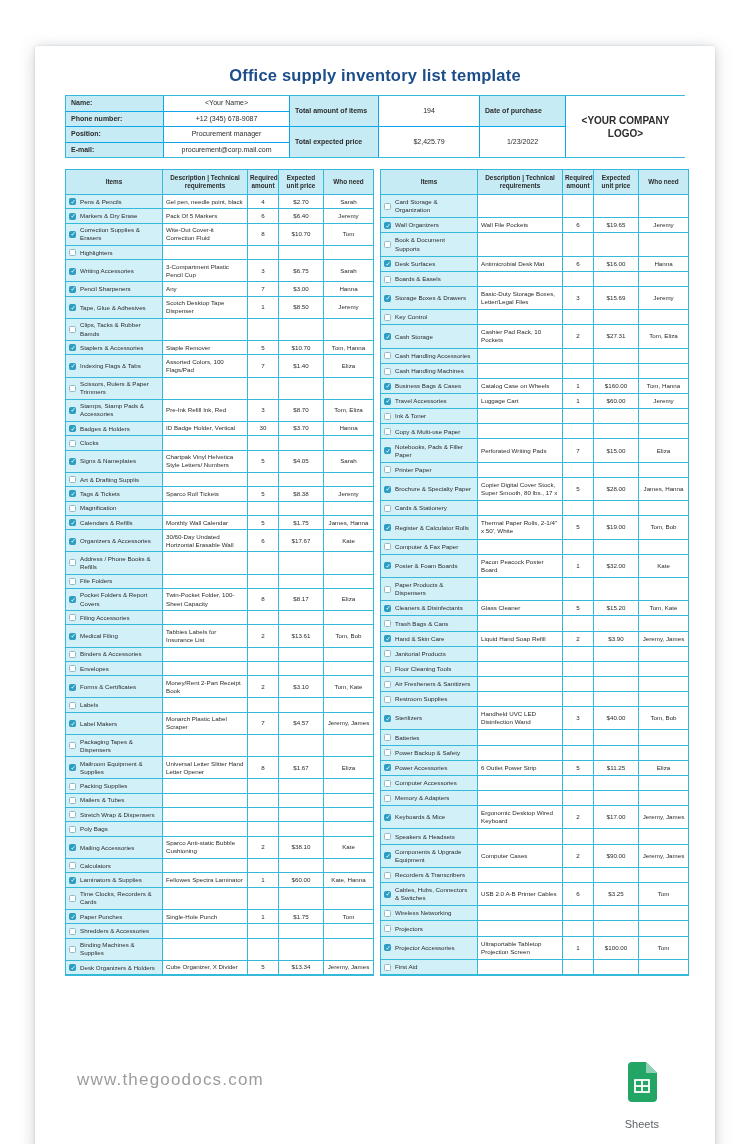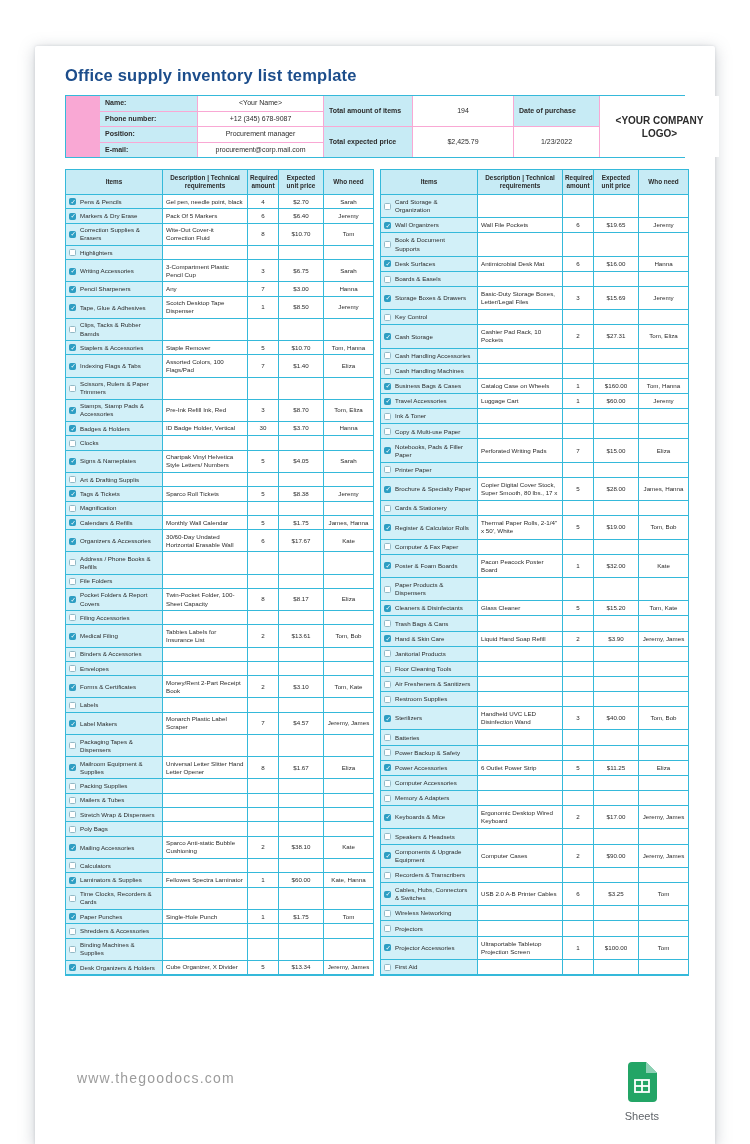--- a/index.html
+++ b/index.html
@@ -10,33 +10,32 @@
     font-family:"Liberation Sans","DejaVu Sans",sans-serif;
     color:#2b2b2b;
   }
   .page {
     width:680px; min-height:1054px; margin:46px auto 0;
     background:#fff; border-radius:2px;
     box-shadow:0 3px 16px rgba(110,120,135,.38), 0 0 3px rgba(120,130,140,.25);
     padding:20px 30px 24px;
   }
   .title {
-    margin:0 0 10px; 
+    margin:0 0 10px; text-align:center;
     font-size:16.5px; font-weight:bold; letter-spacing:.2px;
     color:#1c4d8b;
   }
   
   .info {
     display:grid;
     grid-template-columns:97px 125px 88px 100px 85px 119px;
     grid-auto-rows:14.5px;
-    gap:1px; background:#f9a8d4;
+    gap:1px; background:#0ea5e9;
     border:1.6px solid #35b9da;
     width:620px;
-    padding-left:34px;
   }
   .ic { background:#fff; display:flex; align-items:center; justify-content:center;
         font-size:7px; line-height:1.15; text-align:center; padding:1px 2px; }
   .ic.lbl { background:#c7ebf5; justify-content:flex-start; text-align:left;
             padding-left:5px; font-weight:bold; }
   .r2 { grid-row:span 2; }
   .r4 { grid-row:span 4; }
   .logo-cell { font-size:10px; font-weight:bold; line-height:1.3; }
   
   .tables { display:flex; gap:6px; margin-top:11px; }
@@ -66,22 +65,22 @@
     color:#fff; font-size:6.5px; font-weight:bold;
   }
   .iname { display:inline-block; vertical-align:middle; width:76px; }
   
   .footer { display:flex; justify-content:space-between; align-items:flex-start;
             margin-top:92px; padding:0 26px 0 12px; }
   .brand-line { display:flex; align-items:center;
                 font-family:"DejaVu Sans",sans-serif;
                 font-size:34px; font-weight:bold; color:#2e7fd6; letter-spacing:.5px; }
   .brand-line .doc-ico { margin:0 1px; }
-  .site { font-size:14px; color:#9c9c9c; letter-spacing:1.2px; margin-top:2px; }
-  .sheets { display:flex; flex-direction:column; align-items:center; gap:4px; margin-top:-6px; }
+  .site { font-size:17px; color:#9c9c9c; letter-spacing:1.2px; margin-top:2px; }
+  .sheets { display:flex; flex-direction:column; align-items:center; gap:12px; margin-top:-6px; }
   .sheets-label { font-size:11px; color:#5f6368; }
 </style>
 </head>
 <body>
 
 <div class="page">
 
   <h1 class="title">Office supply inventory list template</h1>
 
   <div class="info">

